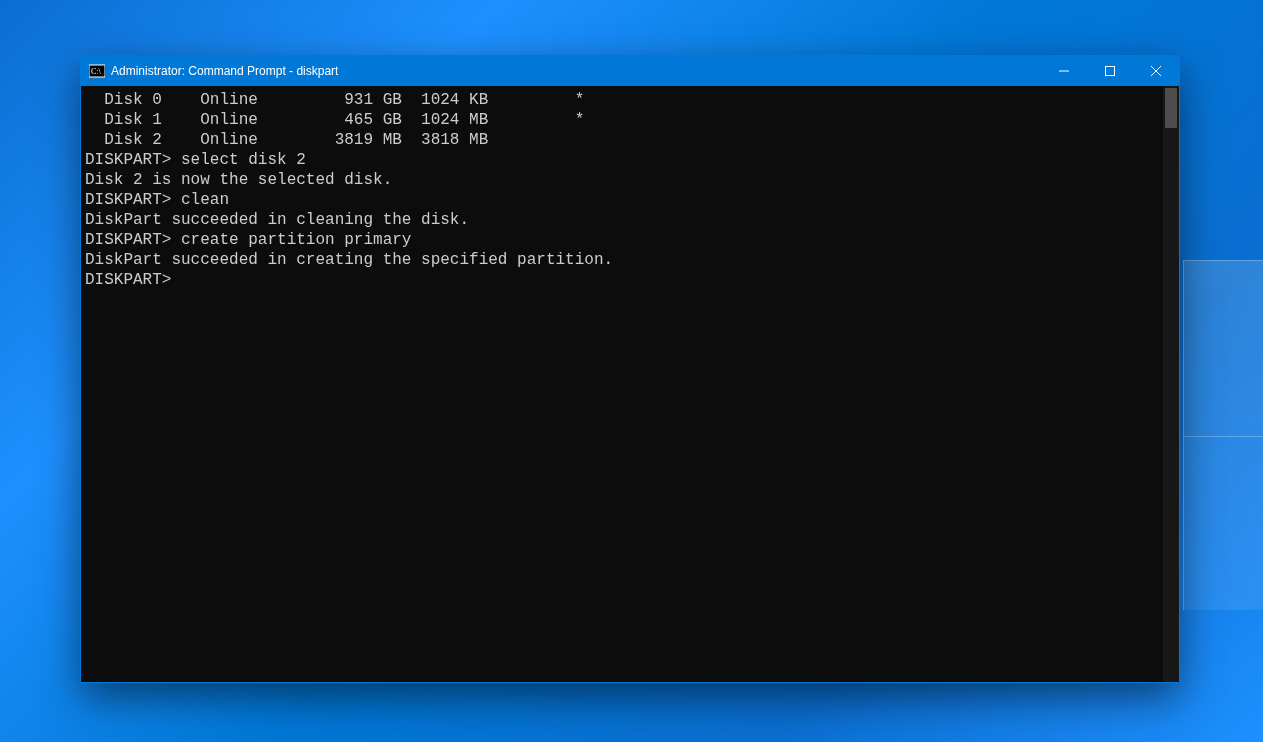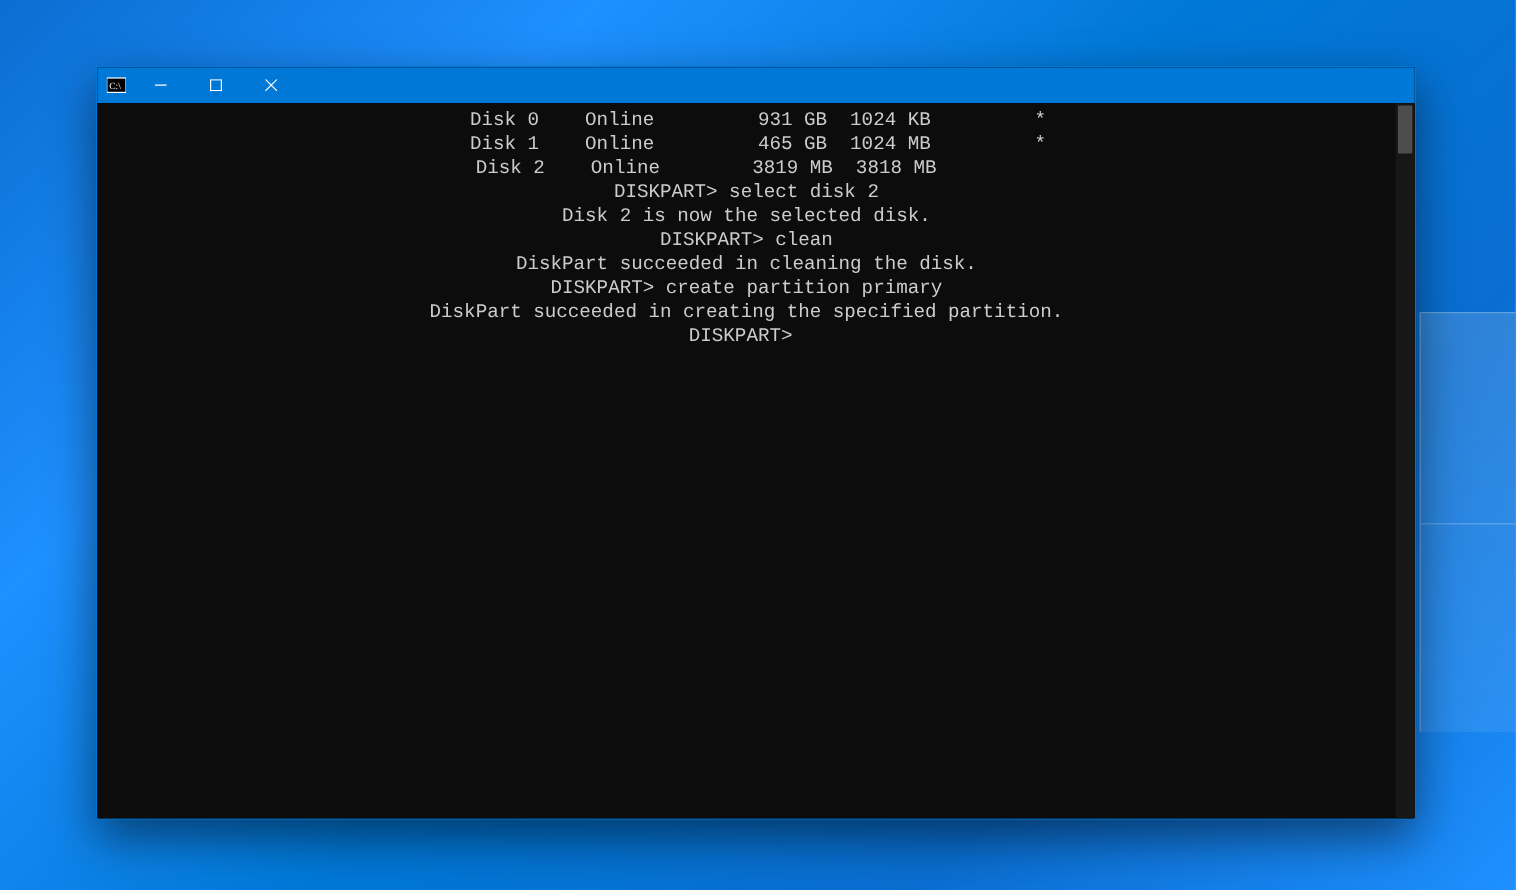--- a/index.html
+++ b/index.html
@@ -37,21 +37,21 @@
     .tb-btn {
       width: 46px; height: 100%; display: flex; align-items: center; justify-content: center;
       cursor: pointer;
     }
     .terminal-body {
       flex: 1; background: #0c0c0c; position: relative; display: flex;
     }
     .terminal-content {
       flex: 1; padding: 4px 4px 4px 4px; color: #cccccc;
       font-family: Consolas, "Courier New", monospace; font-size: 16px;
-      line-height: 20px; white-space: pre; overflow: hidden; text-align: center;
+      line-height: 20px; white-space: pre; overflow: hidden;
     }
     .scrollbar {
       width: 16px; background: #171717; position: relative;
     }
     .scrollbar-thumb {
       position: absolute; left: 2px; right: 2px; top: 2px; height: 40px;
       background: #4d4d4d; border-radius: 1px;
     }
     .tline { display: block; }
     svg { display: block; }
@@ -62,20 +62,21 @@
 <div class="desktop-edge"></div>
 
 <div class="window">
   <div class="titlebar">
     <span class="titlebar-icon">
       <svg width="16" height="16" viewBox="0 0 16 16">
         <rect x="0" y="2" width="16" height="12" fill="#000" stroke="#fff" stroke-width="1"></rect>
         <text x="2" y="11" font-size="8" fill="#fff" font-family="Consolas">C:\</text>
       </svg>
     </span>
+    <span class="titlebar-title">Administrator: Command Prompt - diskpart</span>
     <div class="titlebar-controls">
       <div class="tb-btn">
         <svg width="10" height="10" viewBox="0 0 10 10">
             <line x1="0" y1="5" x2="10" y2="5" stroke="#fff" stroke-width="1"></line>
           </svg>
       </div>
       <div class="tb-btn">
         <svg width="10" height="10" viewBox="0 0 10 10">
             <rect x="0.5" y="0.5" width="9" height="9" fill="none" stroke="#fff" stroke-width="1"></rect>
           </svg>

